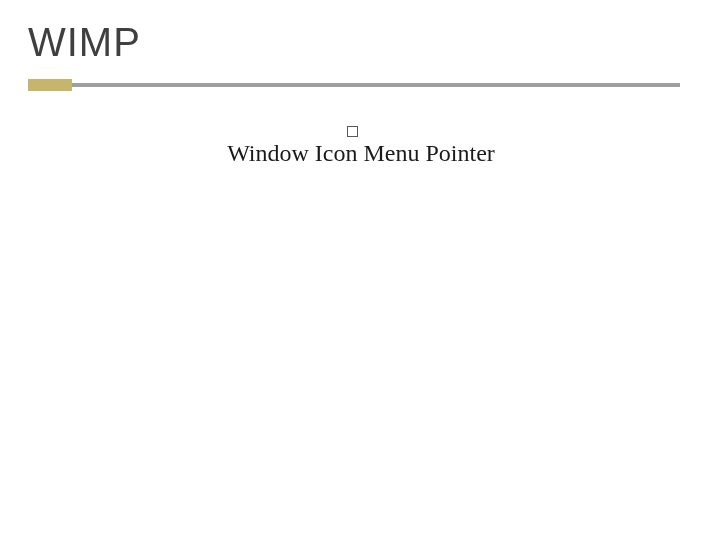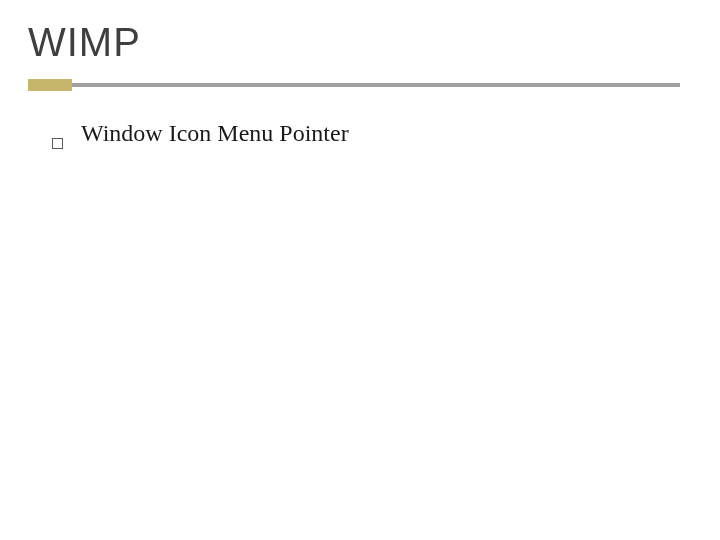--- a/index.html
+++ b/index.html
@@ -39,22 +39,23 @@
       flex: 1;
       height: 4px;
       background: #a0a0a0;
     }
     .content {
       padding-left: 24px;
       padding-right: 10px;
     }
     .bullet-item {
       display: flex;
-      align-items: flex-end;
+      align-items: center;
       margin-bottom: 4px;
+      flex-direction: column;
     }
     .bullet-marker {
       width: 11px;
       height: 11px;
       border: 1.5px solid #595959;
       margin-top: 9px;
       margin-right: 18px;
       flex-shrink: 0;
     }
     .bullet-text {

